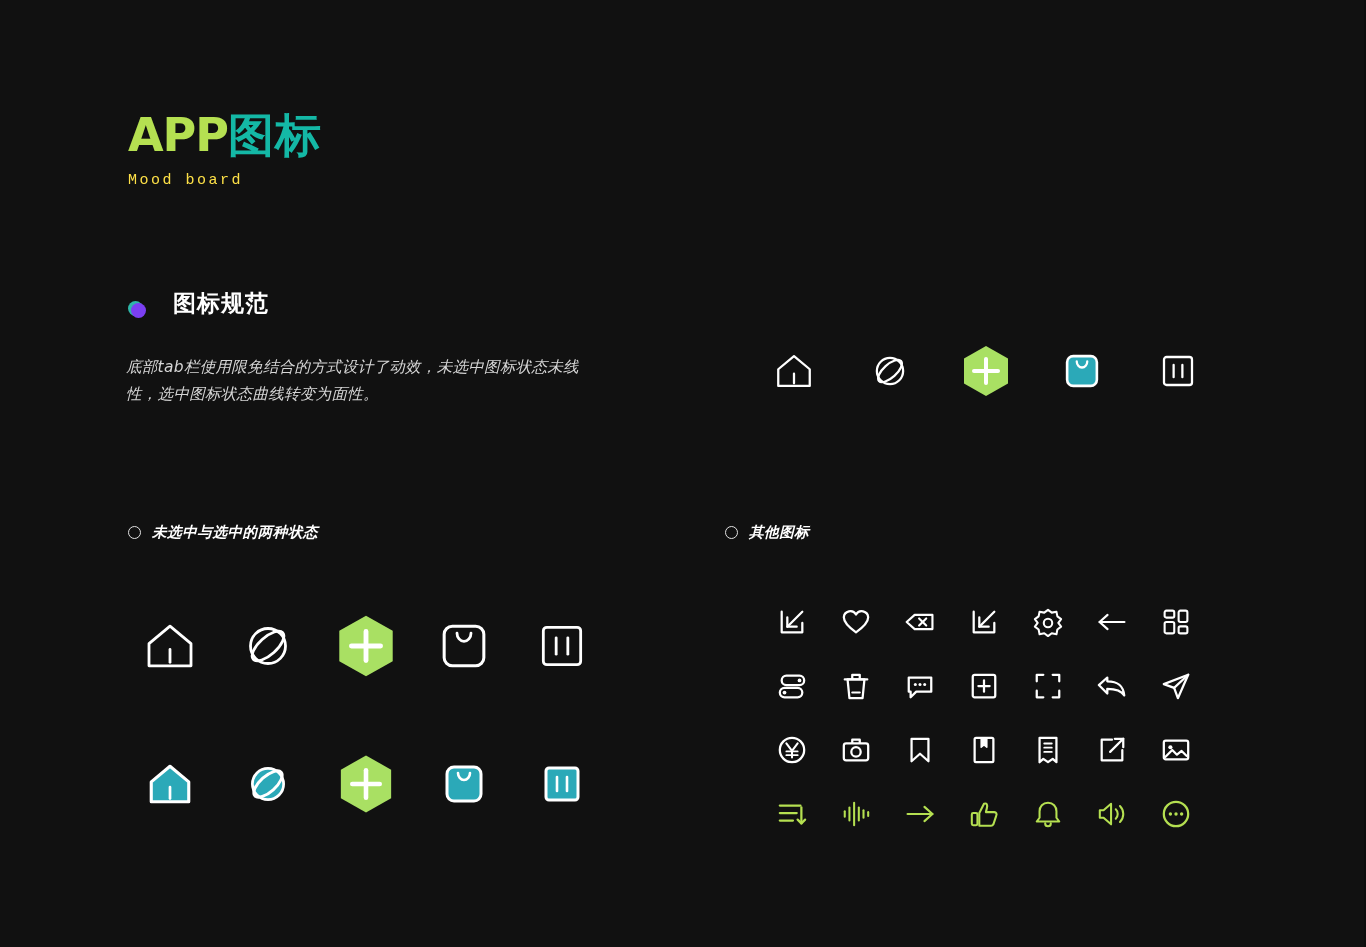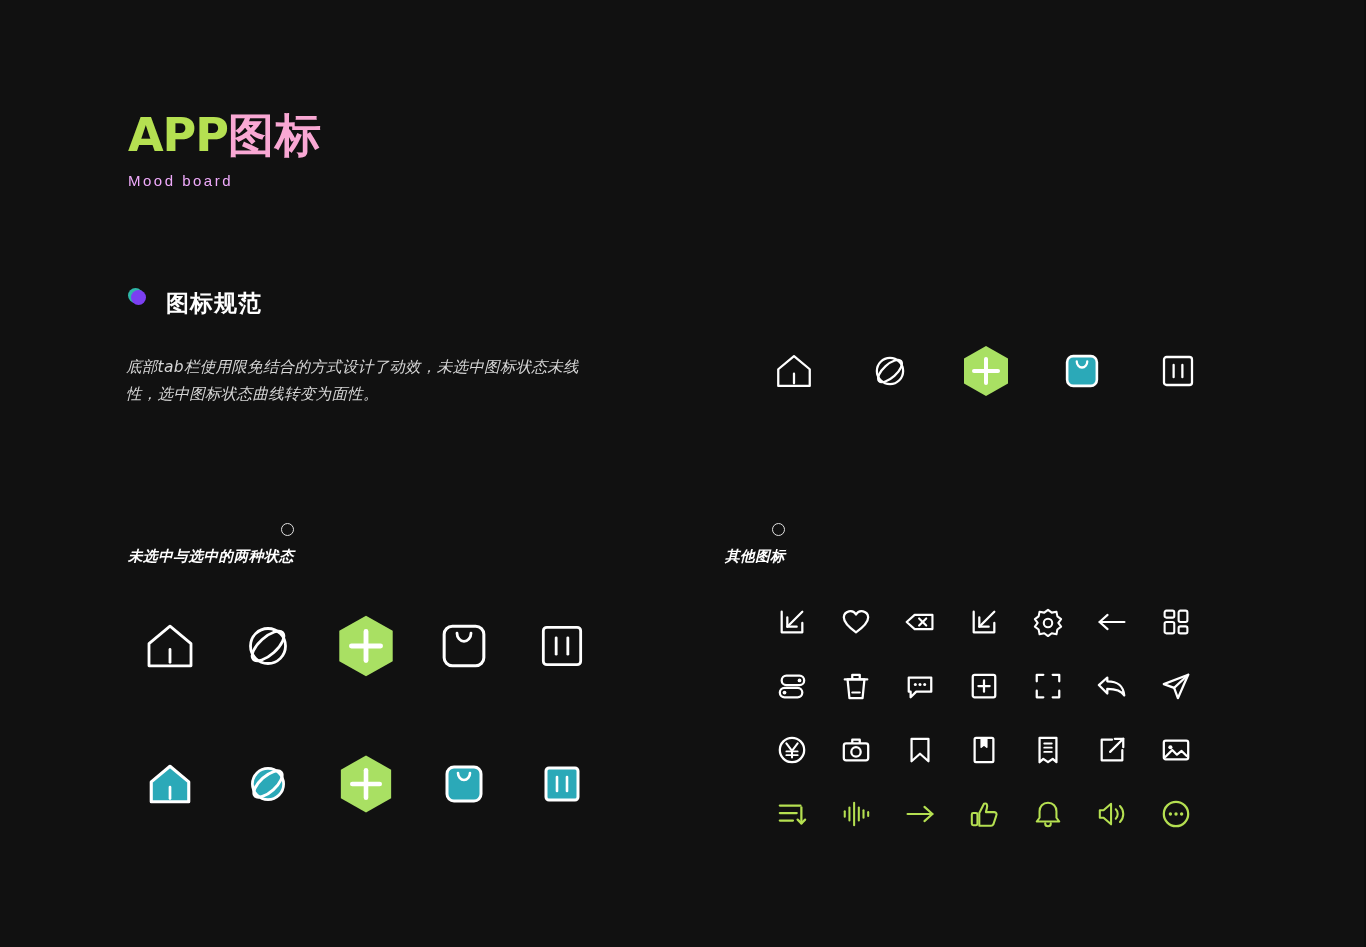--- a/index.html
+++ b/index.html
@@ -27,41 +27,41 @@
     display: flex;
     align-items: baseline;
   }
   .title .t-en {
     color: #b5e051;
     font-family: "DejaVu Sans", sans-serif;
     font-weight: 700;
     letter-spacing: -1px;
   }
   .title .t-cn {
-    color: #f9a8d4;
+    color: #14b8a6;
     font-family: "DejaVu Sans", sans-serif;
     font-weight: 700;
     letter-spacing: 1px;
   }
   .subtitle {
     margin-top: 14px;
-    color: #f0abfc;
+    color: #fde047;
     font-size: 15px;
     letter-spacing: 2.5px;
-    font-family: Liberation Sans, sans-serif;
+    font-family: Liberation Mono, monospace;
   }
 
   
   .section-head {
     position: absolute;
     left: 128px;
     top: 288px;
     display: flex;
-    align-items: flex-start;
-    gap: 20px;
+    align-items: flex-end;
+    gap: 27px;
   }
   .dot-bullet {
     position: relative;
     width: 18px;
     height: 18px;
     flex: 0 0 auto;
   }
   .dot-bullet .dot-back {
     position: absolute;
     left: 0; top: 0;
@@ -94,23 +94,22 @@
     line-height: 27px;
     letter-spacing: 0.3px;
     font-family: "DejaVu Sans", sans-serif;
     font-style: italic;
   }
 
   
   .sub-head {
     position: absolute;
     display: flex;
-    align-items: flex-end;
+    align-items: center;
     gap: 11px;
-    flex-direction: column;
   }
   .sub-head.left  { left: 128px; top: 523px; }
   .sub-head.right { left: 725px; top: 523px; }
   .ring-bullet {
     width: 13px; height: 13px;
     border: 1.4px solid #e2e2e2;
     border-radius: 50%;
     flex: 0 0 auto;
   }
   .sub-title {

